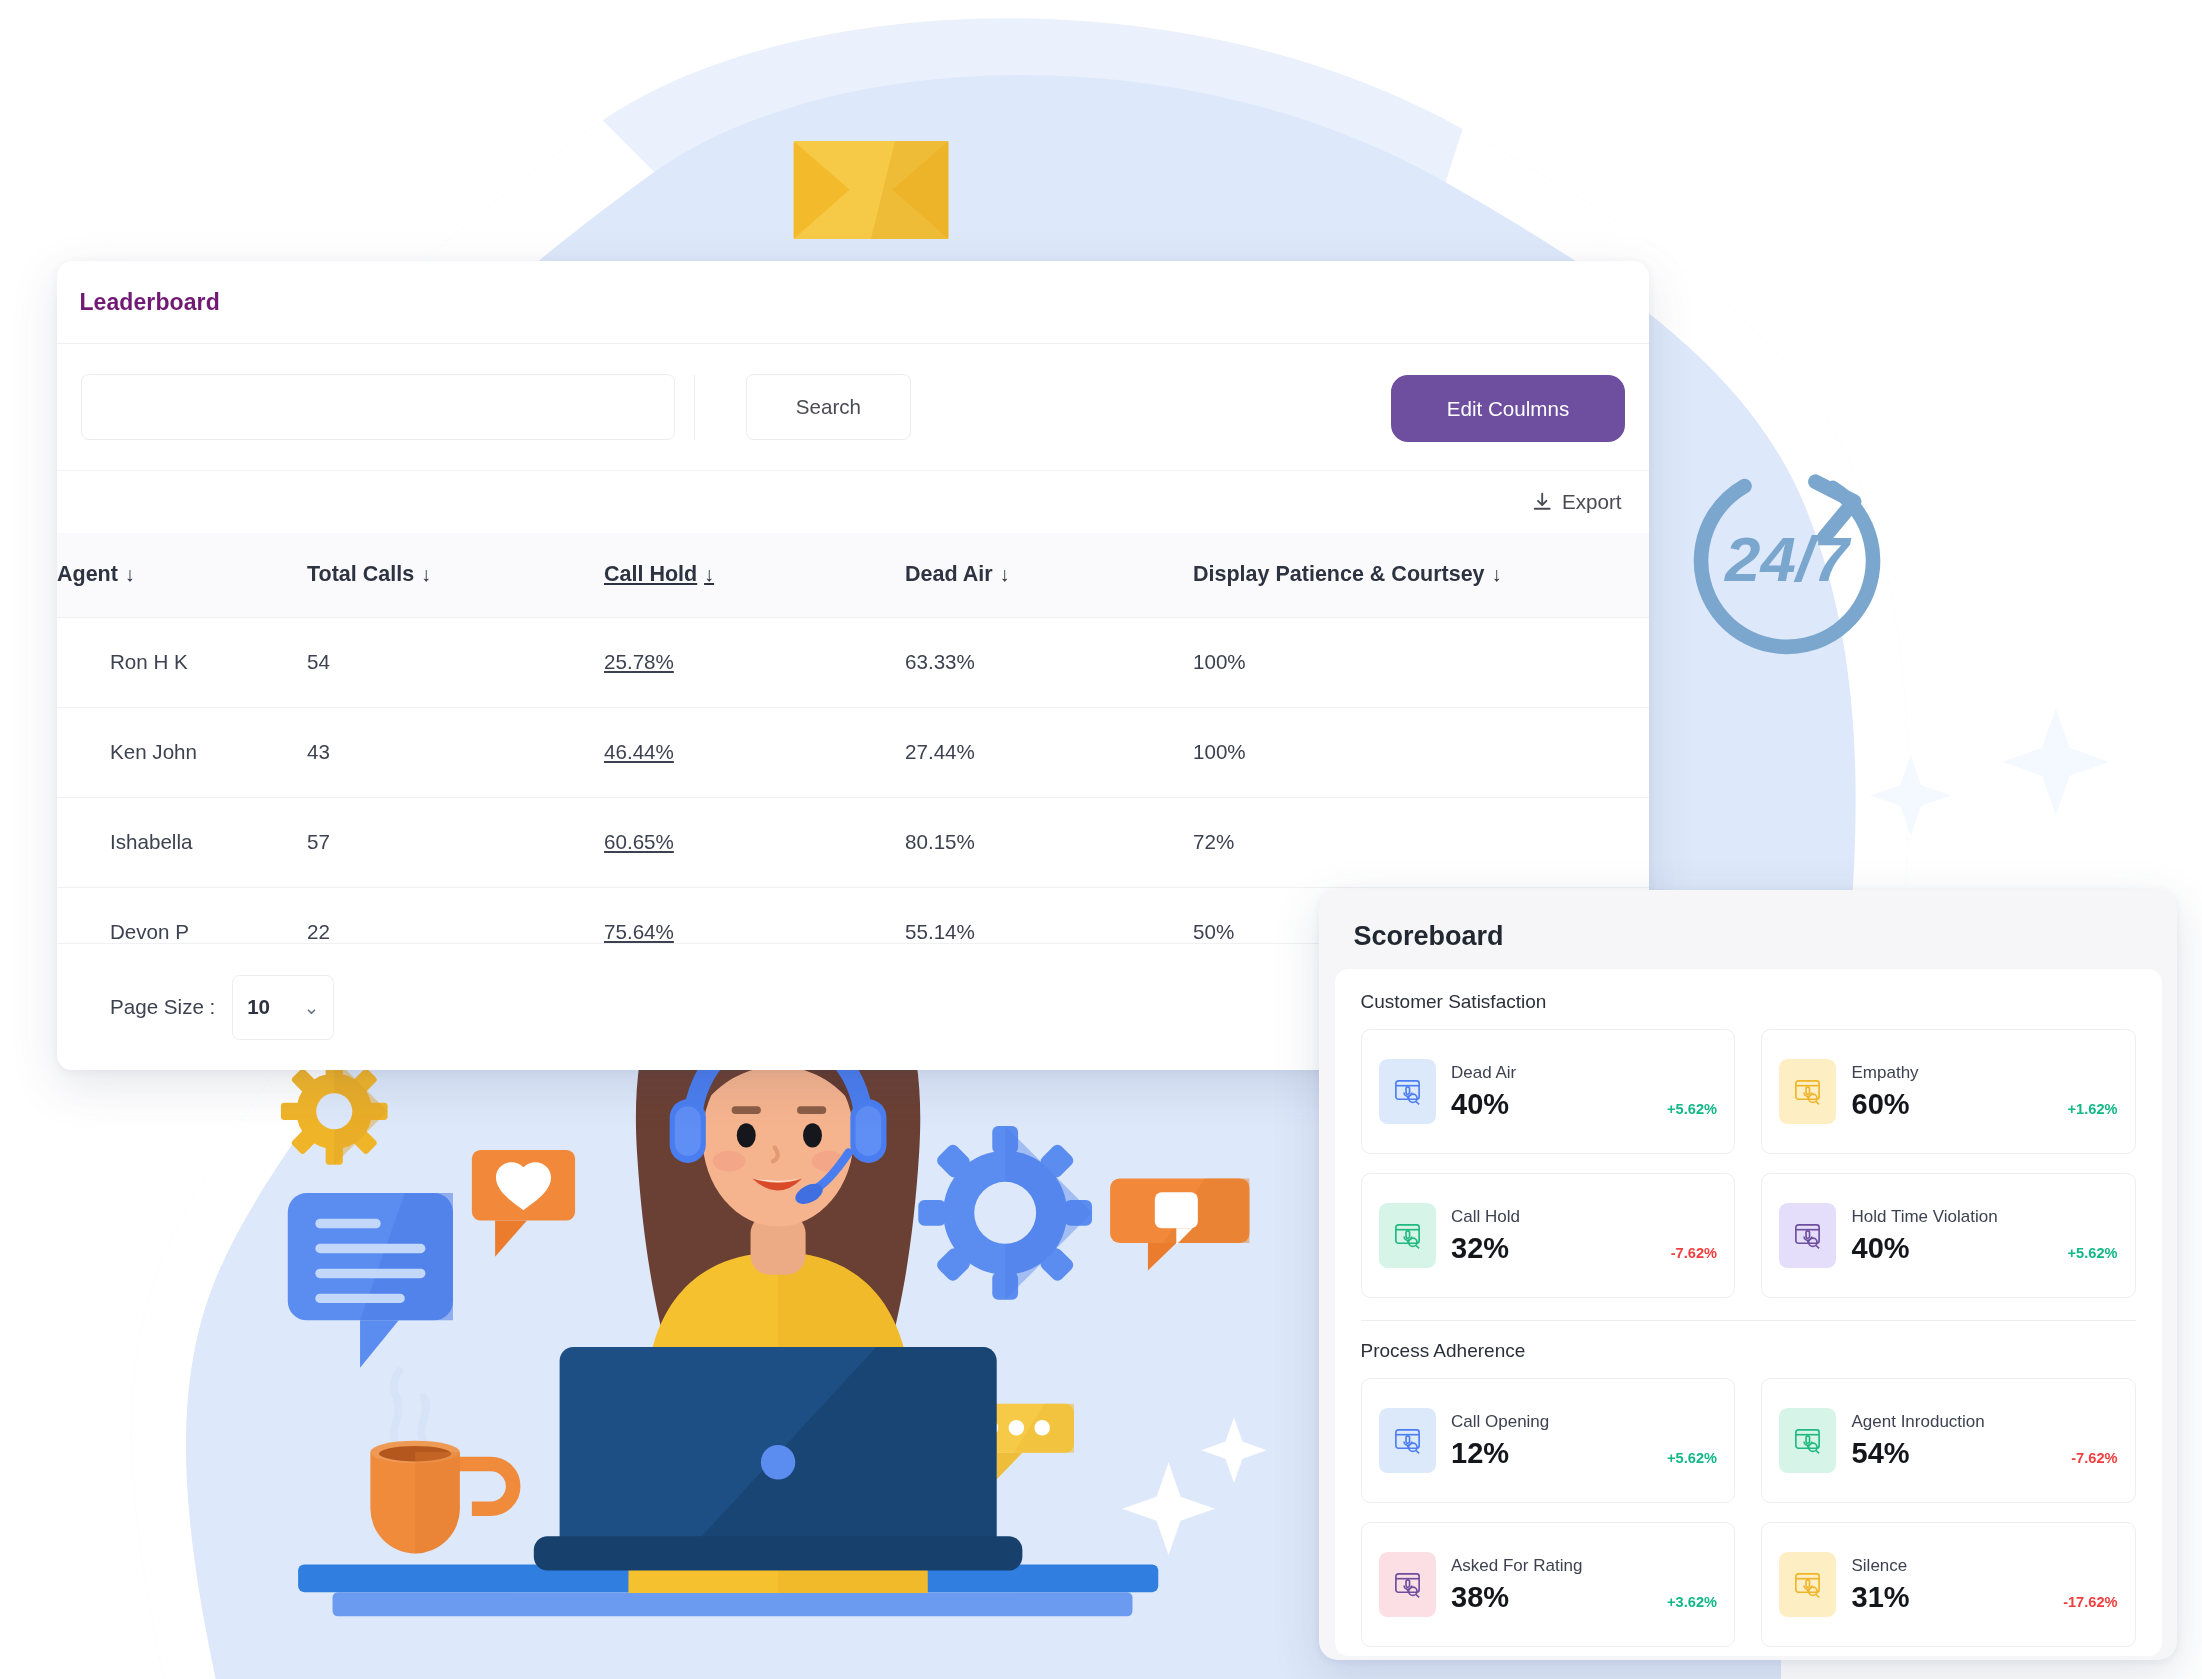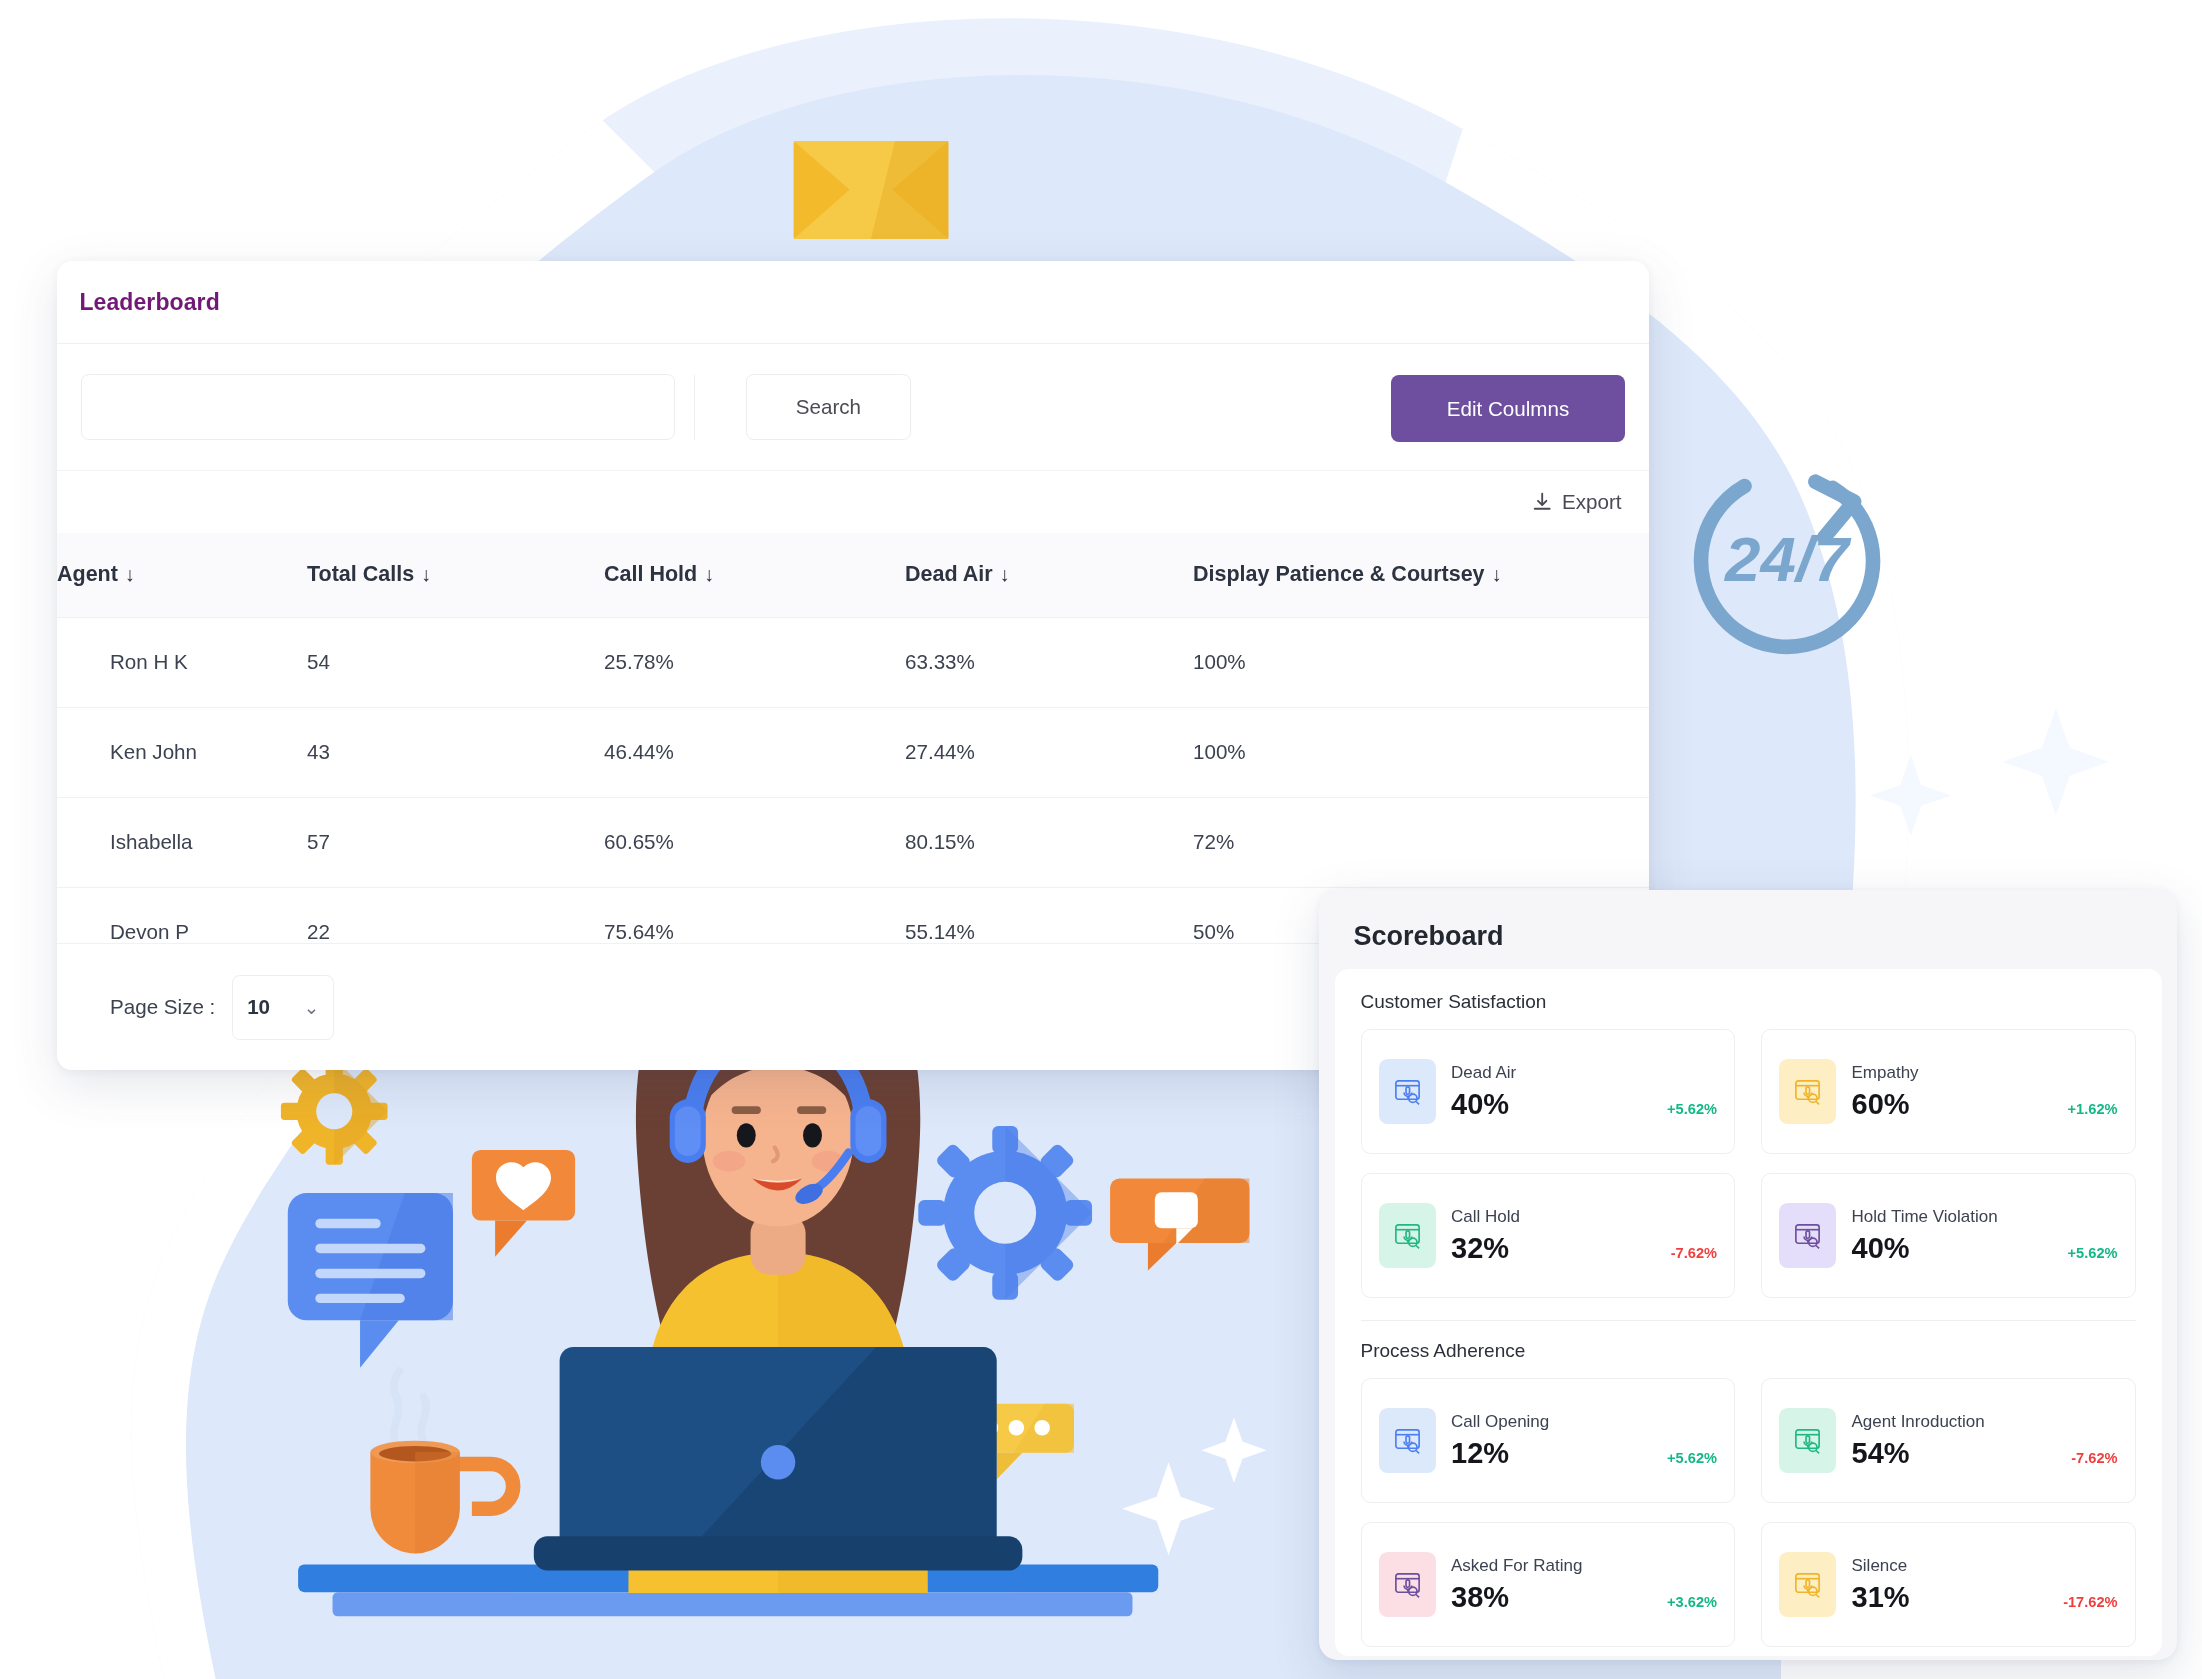--- a/index.html
+++ b/index.html
@@ -96,21 +96,21 @@
     font-family: "Liberation Sans", sans-serif;
     margin-left: 32px;
   }
   .lb-editcols-btn {
     position: absolute;
     right: 24px;
     top: 31px;
     width: 234px;
     height: 67px;
     border: none;
-    border-radius: 8px;
+    border-radius: 17px;
     background: #6d4e9f;
     color: #ffffff;
     font-size: 20.6px;
     cursor: pointer;
     font-family: "Liberation Sans", sans-serif;
   }
 
   .lb-exportrow {
     height: 62px;
     display: flex;
@@ -143,21 +143,21 @@
   .lb-table th .sort-arrow { font-weight: normal; font-size: 20px; margin-left: 6.9px; }
   .lb-table td {
     font-size: 20.6px;
     color: #3d4250;
     height: 90px;
     border-top: 0.9px solid #f1f1f4;
     vertical-align: middle;
   }
   .col-agent   { width: 250px; padding-left: 53px; }
   .col-calls   { width: 297px; }
-  .col-hold    { width: 301px; }
+  .col-hold    { width: 301px; text-decoration: underline; }
   .col-dead    { width: 288px; }
   .col-display { width: auto; }
 
   
   .lb-footer {
     position: absolute;
     left: 0; right: 0; bottom: 0;
     height: 127px;
     border-top: 0.9px solid #f1f1f4;
     display: flex;

